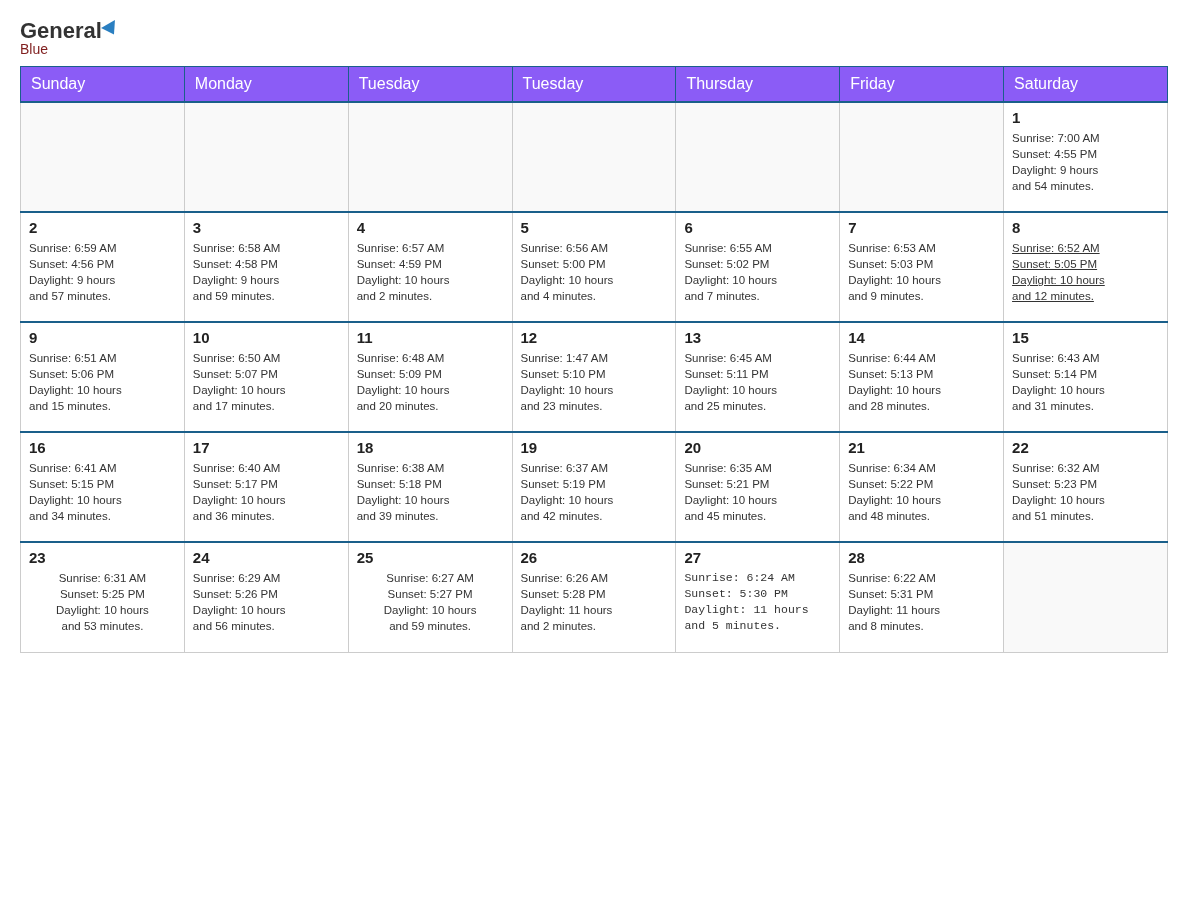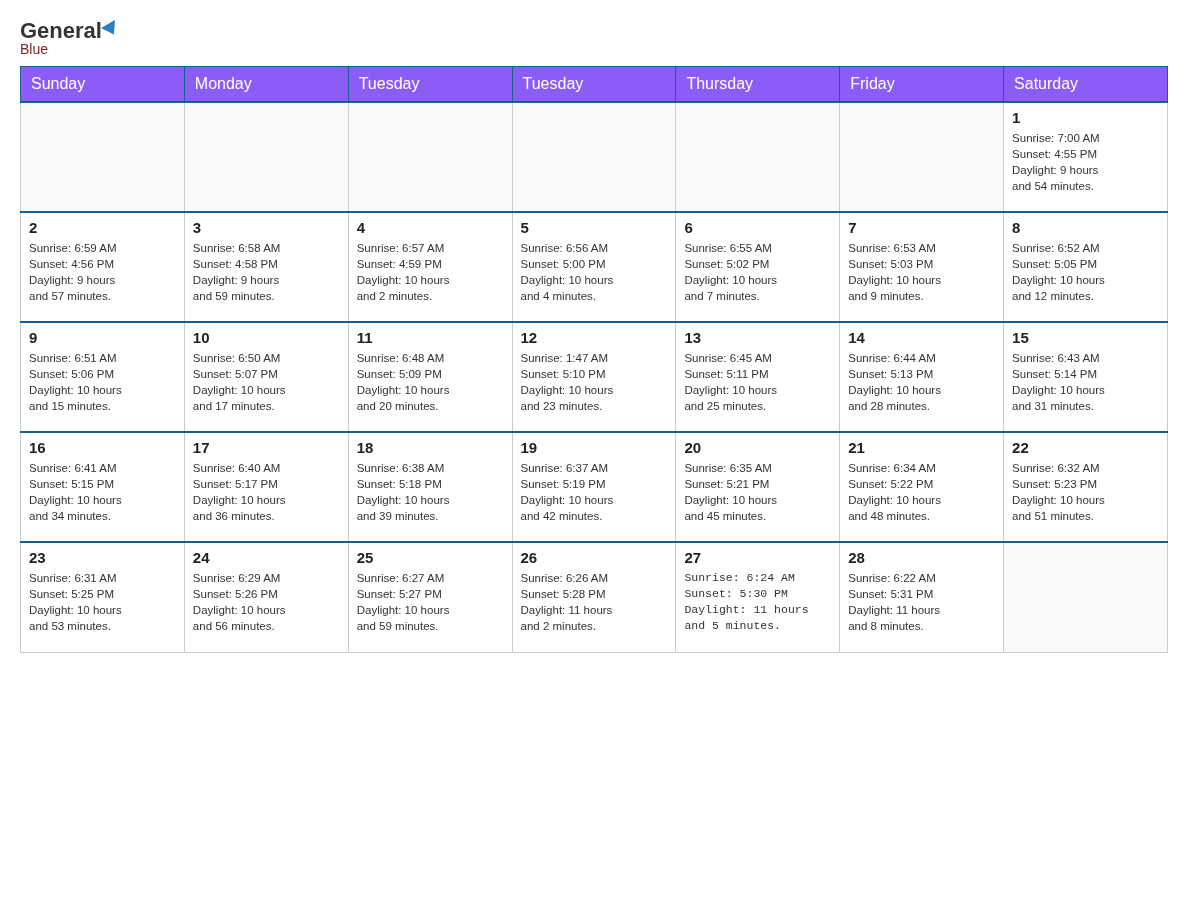--- a/index.html
+++ b/index.html
@@ -195,21 +195,21 @@
         </td>
         <td>
           <span class="day-number">7</span>
           <div class="day-info" style="white-space: pre-line;">Sunrise: 6:53 AM
 Sunset: 5:03 PM
 Daylight: 10 hours
 and 9 minutes.</div>
         </td>
         <td>
           <span class="day-number">8</span>
-          <div class="day-info" style="white-space: pre-line;">Sunrise: 6:52 AM
+          <div class="day-info" style="white-space: pre-line; text-decoration: underline;">Sunrise: 6:52 AM
 Sunset: 5:05 PM
 Daylight: 10 hours
 and 12 minutes.</div>
         </td>
       </tr>
       <tr class="week-row">
         <td>
           <span class="day-number">9</span>
           <div class="day-info" style="white-space: pre-line;">Sunrise: 6:51 AM
 Sunset: 5:06 PM
@@ -306,35 +306,35 @@
           <span class="day-number">22</span>
           <div class="day-info" style="white-space: pre-line;">Sunrise: 6:32 AM
 Sunset: 5:23 PM
 Daylight: 10 hours
 and 51 minutes.</div>
         </td>
       </tr>
       <tr class="week-row">
         <td>
           <span class="day-number">23</span>
-          <div class="day-info" style="white-space: pre-line;">Sunrise: 6:31 AM
+          <div class="day-info" style="white-space: pre-line; text-align: center;">Sunrise: 6:31 AM
 Sunset: 5:25 PM
 Daylight: 10 hours
 and 53 minutes.</div>
         </td>
         <td>
           <span class="day-number">24</span>
           <div class="day-info" style="white-space: pre-line;">Sunrise: 6:29 AM
 Sunset: 5:26 PM
 Daylight: 10 hours
 and 56 minutes.</div>
         </td>
         <td>
           <span class="day-number">25</span>
-          <div class="day-info" style="white-space: pre-line;">Sunrise: 6:27 AM
+          <div class="day-info" style="white-space: pre-line; text-align: center;">Sunrise: 6:27 AM
 Sunset: 5:27 PM
 Daylight: 10 hours
 and 59 minutes.</div>
         </td>
         <td>
           <span class="day-number">26</span>
           <div class="day-info" style="white-space: pre-line;">Sunrise: 6:26 AM
 Sunset: 5:28 PM
 Daylight: 11 hours
 and 2 minutes.</div>

